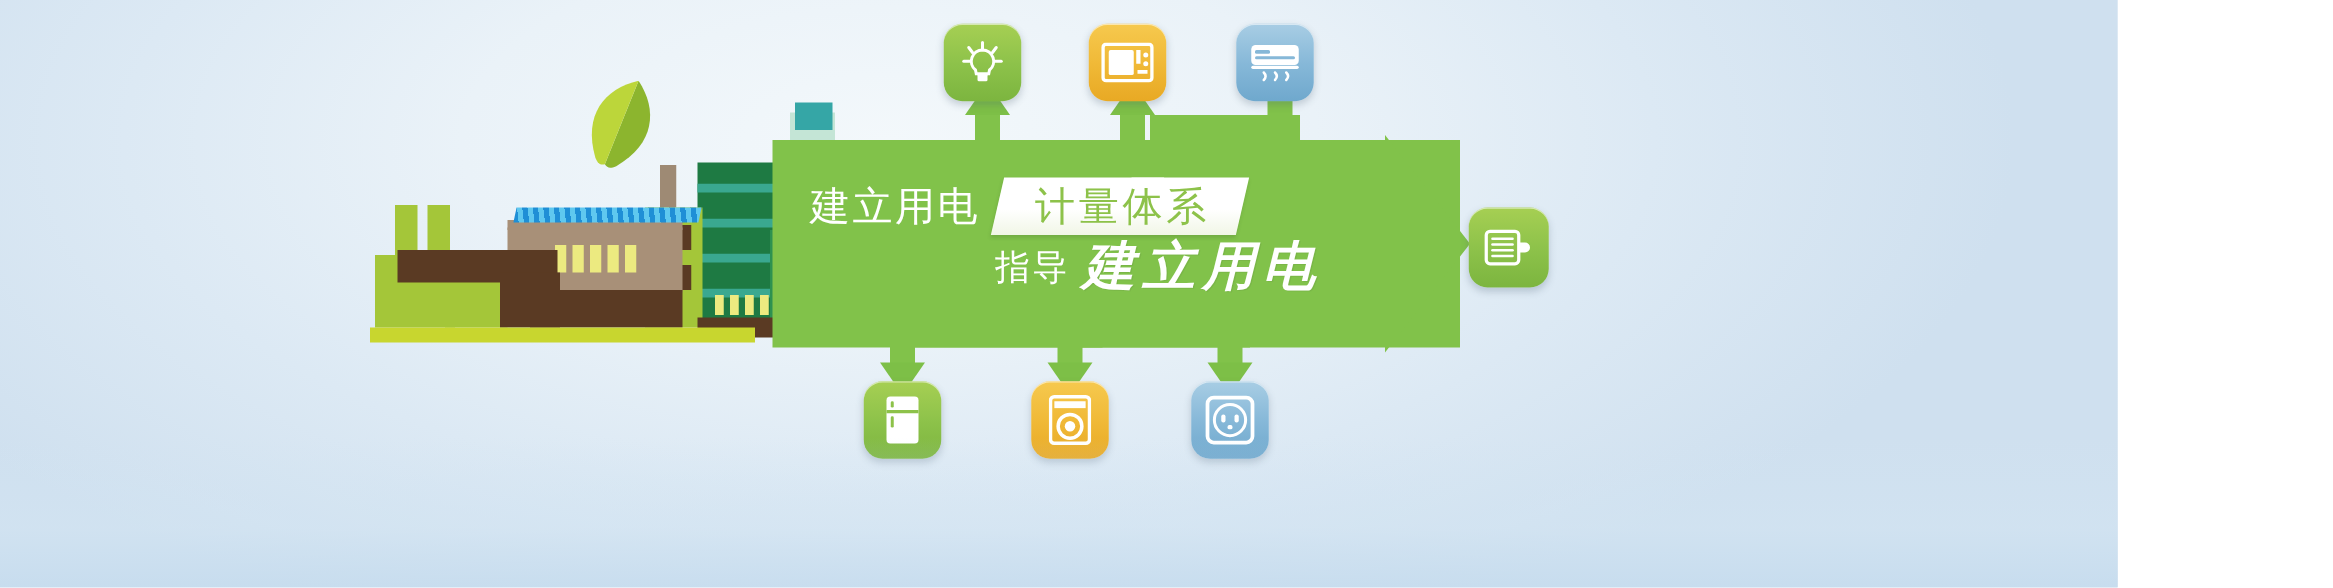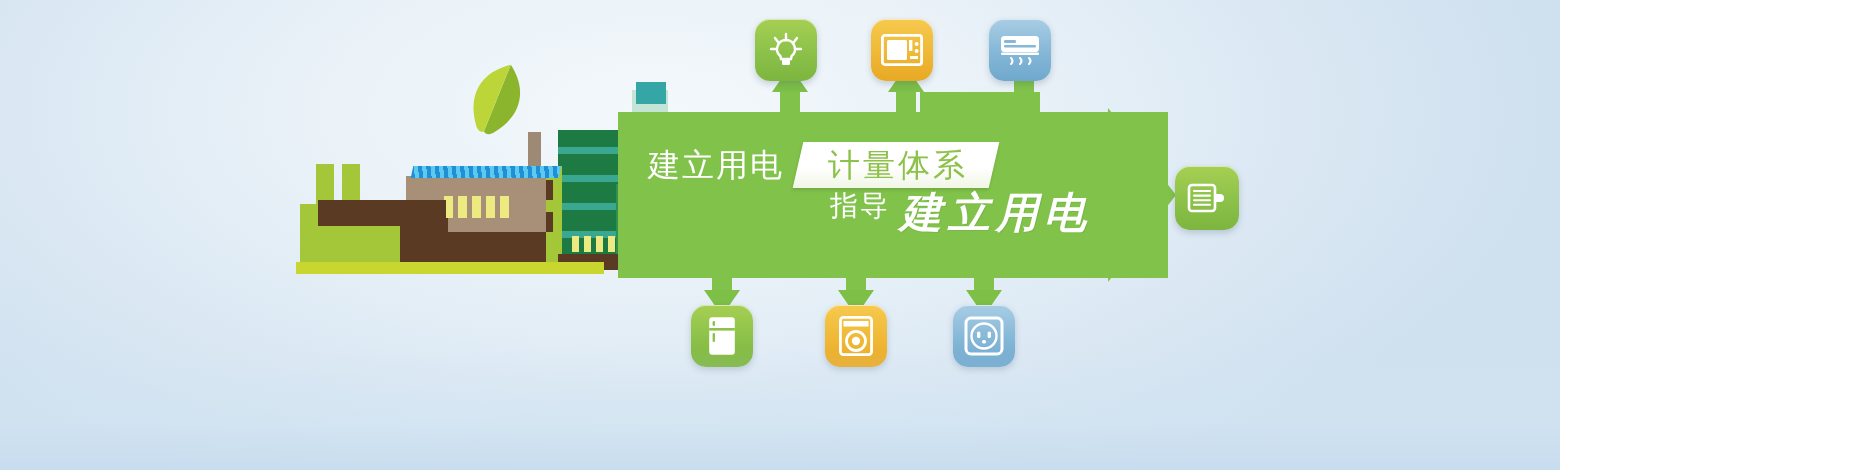--- a/index.html
+++ b/index.html
@@ -1,21 +1,21 @@
 <!DOCTYPE html>
 <html><head>
 <meta charset="utf-8">
 <style>
   html,body{margin:0;padding:0;}
   body{
     width:1866px;height:470px;overflow:hidden;
     font-family:"Liberation Sans","DejaVu Sans",sans-serif;
   }
   #banner{
-    position:relative;width:1560px;height:470px;
+    position:relative;width:1694px;height:470px;
     background:
       radial-gradient(ellipse 900px 420px at 42% 24%, #f3f8fb 0%, #eaf2f8 38%, #dce9f4 68%, #cfe0ef 100%),
       linear-gradient(160deg,#e8f1f8 0%,#dbe8f3 45%,#c9dcec 100%);
   }
   #banner:after{
     content:"";position:absolute;left:0;right:0;bottom:0;height:120px;
     background:linear-gradient(to bottom,rgba(255,255,255,0) 0%,rgba(210,228,242,.55) 60%,rgba(198,220,238,.85) 100%);
     pointer-events:none;
   }
   .abs{position:absolute;}
@@ -80,21 +80,21 @@
   #line1 .plain{font-size:32px;color:#ffffff;letter-spacing:2px;line-height:1;}
   #ribbon{margin-left:14px;position:relative;height:46px;padding:0 26px 0 30px;
     display:flex;align-items:center;
     background:linear-gradient(to bottom,#ffffff 0%,#ffffff 55%,#f1f6e6 100%);
     transform:skewX(-13deg);
     box-shadow:0 2px 3px rgba(60,90,40,.22);}
   #ribbon span{transform:skewX(13deg);font-size:32px;color:#8dc24a;letter-spacing:3px;line-height:1;}
   #ribtail{left:900px;top:142px;width:26px;height:46px;transform:skewX(-13deg);
     background:linear-gradient(to bottom,#ffffff,#eef4e2);opacity:.95;}
 
-  #line2{left:830px;top:192px;display:flex;align-items:flex-start;}
+  #line2{left:796px;top:192px;display:flex;align-items:flex-end;}
   #line2 .plain{font-size:28px;color:#ffffff;letter-spacing:2px;line-height:1;padding-bottom:6px;}
   #line2 .calli{font-family:"DejaVu Serif","Liberation Serif",serif;
     font-size:42px;color:#ffffff;font-weight:bold;font-style:italic;
     letter-spacing:6px;line-height:1;margin-left:10px;
     text-shadow:1px 1px 0 rgba(110,160,70,.35);}
 </style>
 </head>
 <body>
 
 <div id="banner">

